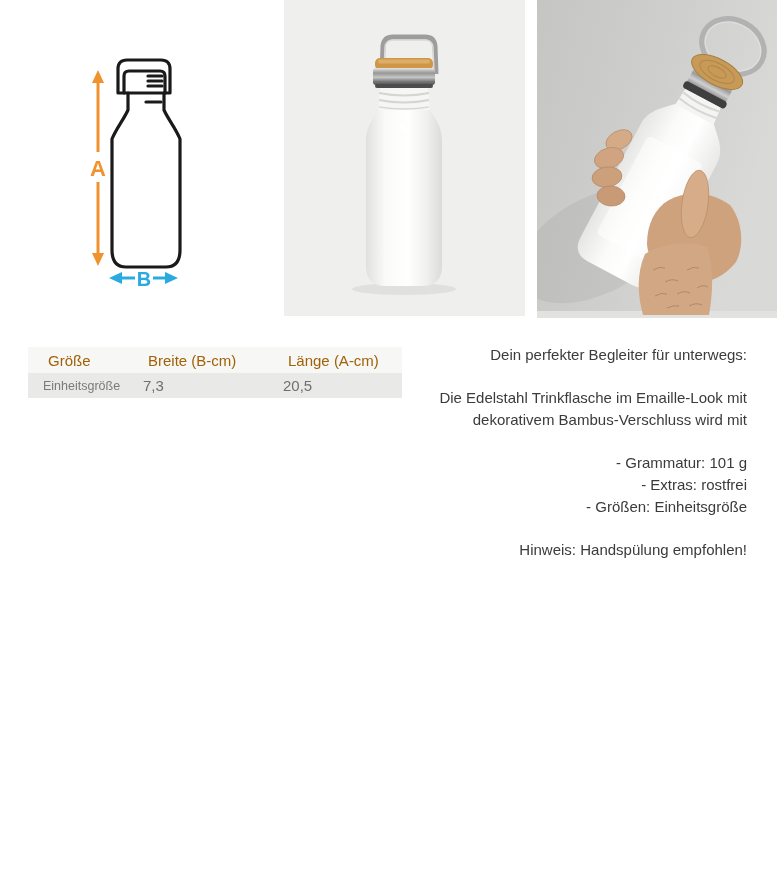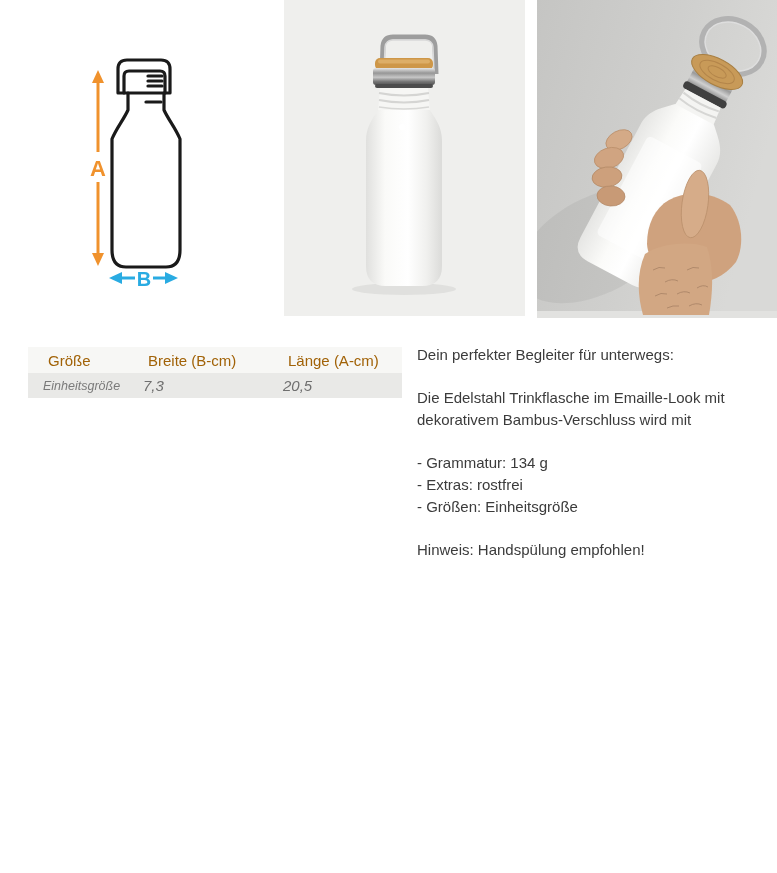--- a/index.html
+++ b/index.html
@@ -13,25 +13,25 @@
   .photo-studio { position:absolute; left:284px; top:0;    width:241px; height:316px; }
   .photo-hand   { position:absolute; left:537px; top:0;    width:240px; height:318px; }
   .diagram-box svg, .photo-studio svg, .photo-hand svg { display:block; }
 
   
   .size-table { position:absolute; left:28px; top:347px; width:374px; }
   .tr { display:grid; grid-template-columns:100px 140px 1fr; align-items:center; }
   .tr.th { height:26px; background:#f7f7f5; padding-left:20px;
            font-size:15px; color:#a16207; }
   .tr.td { height:25px; background:#e9e9e7; padding-left:15px;
-           font-size:15px; color:#6f6f6f;font-style:italic; }
+           font-size:15px; color:#6f6f6f; }
   .tr.td .rowlabel { font-size:12.5px; color:#7a7a7a; }
 
   
-  .description { position:absolute; left:417px; top:344px; width:345px; }
+  .description { position:absolute; left:402px; top:344px; width:345px;text-align:right; }
   .desc-line { font-size:15px; line-height:21.7px; min-height:21.7px;
                color:#3b3b3b; white-space:nowrap; }
 </style>
 </head>
 <body>
 
 <div class="page">
 
   <div class="diagram-box">
     <svg width="160" height="260" viewBox="0 0 160 260">
@@ -193,20 +193,20 @@
       <span>20,5</span>
     </div>
   </div>
 
   <div class="description">
     <div class="desc-line">Dein perfekter Begleiter für unterwegs:</div>
     <div class="desc-line"></div>
     <div class="desc-line">Die Edelstahl Trinkflasche im Emaille-Look mit</div>
     <div class="desc-line">dekorativem Bambus-Verschluss wird mit</div>
     <div class="desc-line"></div>
-    <div class="desc-line">- Grammatur: 134 g</div>
+    <div class="desc-line">- Grammatur: 101 g</div>
     <div class="desc-line">- Extras: rostfrei</div>
     <div class="desc-line">- Größen: Einheitsgröße</div>
     <div class="desc-line"></div>
     <div class="desc-line">Hinweis: Handspülung empfohlen!</div>
   </div>
 
 </div>
 
 </body></html>

